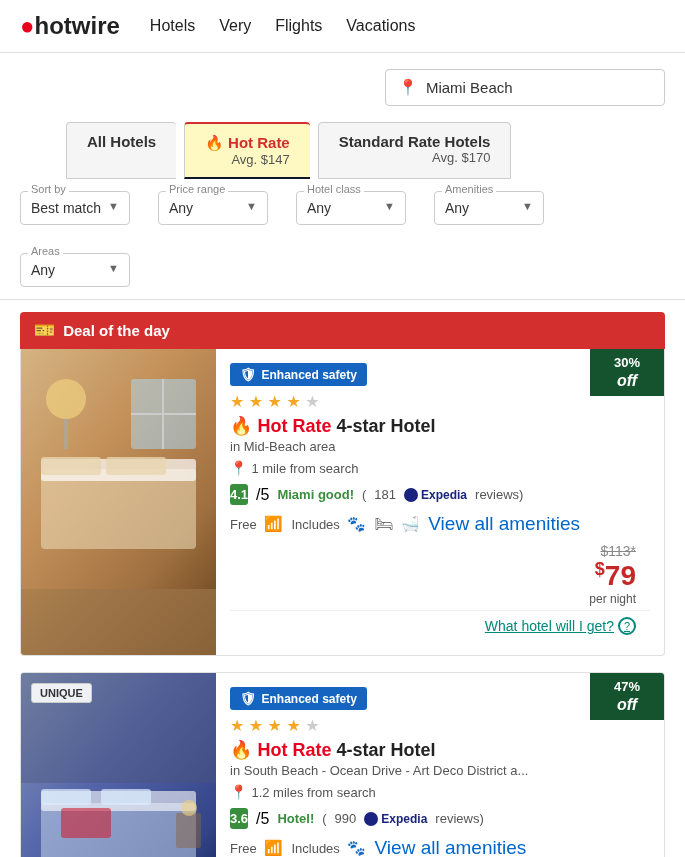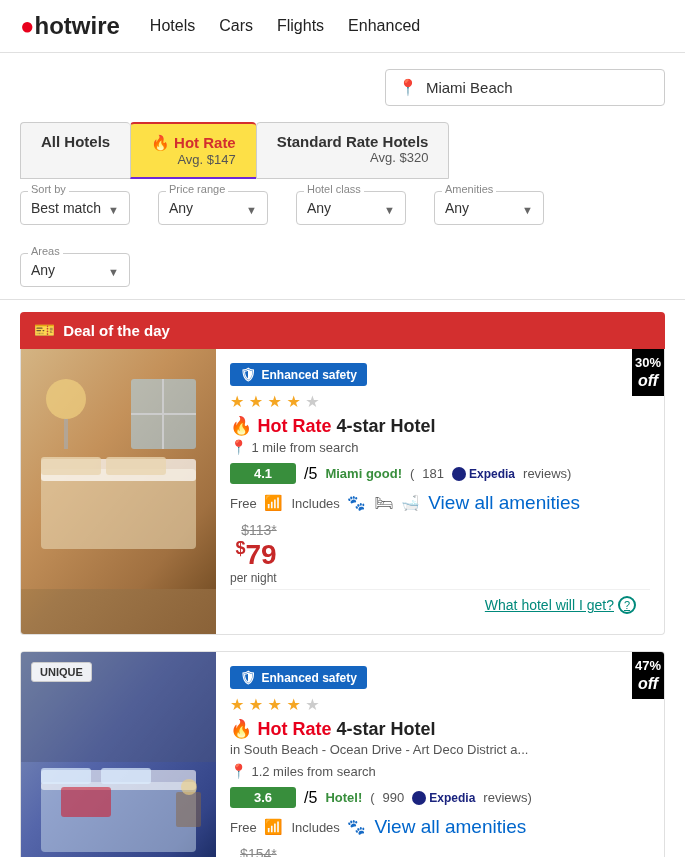--- a/index.html
+++ b/index.html
@@ -52,33 +52,34 @@
       outline: none;
       font-size: 15px;
       width: 100%;
       color: #333;
     }
 
     
     .tabs-container {
       padding: 16px 20px 0 20px;
       display: flex;
-      gap: 0;
+      gap: 8px;
+      margin-left: 46px;
     }
     .tab {
       border: 1px solid #ccc;
       padding: 10px 20px;
       cursor: pointer;
       background: #f5f5f5;
       text-align: center;
       border-radius: 4px 4px 0 0;
     }
     .tab.active {
-      background: #fde047;
-      border-bottom: 2px solid #6d28d9;
+      background: #fef9c3;
+      border-bottom: 2px solid #0f172a;
       border-top: 2px solid #d32f2f;
     }
     .tab .tab-title { font-size: 15px; font-weight: bold; color: #333; }
     .tab .tab-subtitle { font-size: 13px; color: #555; text-align: right; }
     .tab-hot .tab-title { color: #d32f2f; }
     .tab-hot .flame { color: #e8001c; }
 
     
     .filters-container {
       padding: 12px 20px;
@@ -96,21 +97,21 @@
       font-size: 11px;
       color: #888;
       position: absolute;
       top: -8px;
       left: 8px;
       background: #fff;
       padding: 0 3px;
     }
     .filter-select {
       display: flex;
-      align-items: flex-end;
+      align-items: flex-start;
       border: 1px solid #ccc;
       border-radius: 4px;
       padding: 8px 10px 8px 10px;
       gap: 6px;
       min-width: 110px;
       cursor: pointer;
       font-size: 14px;
       color: #333;
       justify-content: space-between;
     }
@@ -177,25 +178,25 @@
 
     .hotel-details {
       flex: 1;
       padding: 14px 14px 10px 14px;
       position: relative;
     }
     .discount-badge {
       position: absolute;
       top: 0;
       right: 0;
-      background: #000000;
+      background: #14532d;
       color: #fff;
       font-size: 13px;
       font-weight: bold;
-      padding: 6px 3px;
+      padding: 6px 24px;
       text-align: center;
       line-height: 1.2;
     }
     .discount-badge .off-text { font-size: 16px; font-style: italic; }
 
     .safety-badge {
       display: inline-flex;
       align-items: center;
       gap: 5px;
       background: #1565c0;
@@ -237,21 +238,21 @@
 
     .rating-row {
       display: flex;
       align-items: center;
       gap: 8px;
       margin-bottom: 8px;
     }
     .rating-score {
       background: #388e3c;
       color: #fff;
-      padding: 3px 24px;
+      padding: 3px 0;
       border-radius: 3px;
       font-size: 13px;
       font-weight: bold;
     }
     .rating-text { font-size: 13px; color: #388e3c; font-weight: bold; }
     .rating-count { font-size: 13px; color: #555; }
 
     .amenities-row {
       display: flex;
       align-items: center;
@@ -312,39 +313,39 @@
       border-radius: 50%;
       display: inline-flex;
       align-items: center;
       justify-content: center;
       font-size: 11px;
       color: #00897b;
     }
 
     .card-bottom-row {
       display: flex;
-      justify-content: flex-start;
+      justify-content: flex-end;
       align-items: flex-end;
       padding: 0 14px 0 0;
     }
   </style>
 </head>
 <body>
 
 <div class="header">
   <div class="logo">
     <span style="color:#e8001c;">●</span>
     <span>hotwire</span>
   </div>
   <nav>
     <ul class="nav-links">
       <li><a href="#">Hotels</a></li>
-      <li><a href="#">Cars</a></li>
+      <li><a href="#">Very</a></li>
       <li><a href="#">Flights</a></li>
-      <li><a href="#">Enhanced</a></li>
+      <li><a href="#">Vacations</a></li>
     </ul>
   </nav>
 </div>
 
 <div class="search-bar-container">
   <div class="search-bar">
     <span class="pin-icon">📍</span>
     <input type="text" value="Miami Beach" style="">
   </div>
 </div>
@@ -355,21 +356,21 @@
   </div>
   <div class="tab active tab-hot" style="border-right:none;">
     <div class="tab-title">
       <span class="flame">🔥</span>
       <span>Hot Rate</span>
     </div>
     <div class="tab-subtitle">Avg. $147</div>
   </div>
   <div class="tab">
     <div class="tab-title">Standard Rate Hotels</div>
-    <div class="tab-subtitle">Avg. $320</div>
+    <div class="tab-subtitle">Avg. $170</div>
   </div>
 </div>
 
 <div class="filters-container">
   <div class="filter-group">
     <label>Sort by</label>
     <div class="filter-select">
       <span>Best match</span>
       <span class="chevron">▼</span>
     </div>
@@ -449,20 +450,21 @@
       <span>★</span>
       <span>★</span>
       <span>★</span>
       <span class="empty-star">★</span>
     </div>
     <div class="hotel-name">
       <span class="flame">🔥</span>
       <span class="hot-rate"> Hot Rate </span>
       <span>4-star Hotel</span>
     </div>
+    <div class="hotel-location">in Mid-Beach area</div>
     <div class="hotel-distance">
       <span class="pin">📍</span>
       <span>1 mile from search</span>
     </div>
     <div class="rating-row">
       <span class="rating-score">4.1</span>
       <span>/5</span>
       <span class="rating-text">Miami good!</span>
       <span class="rating-count">(</span>
       <span class="rating-count">181</span>

